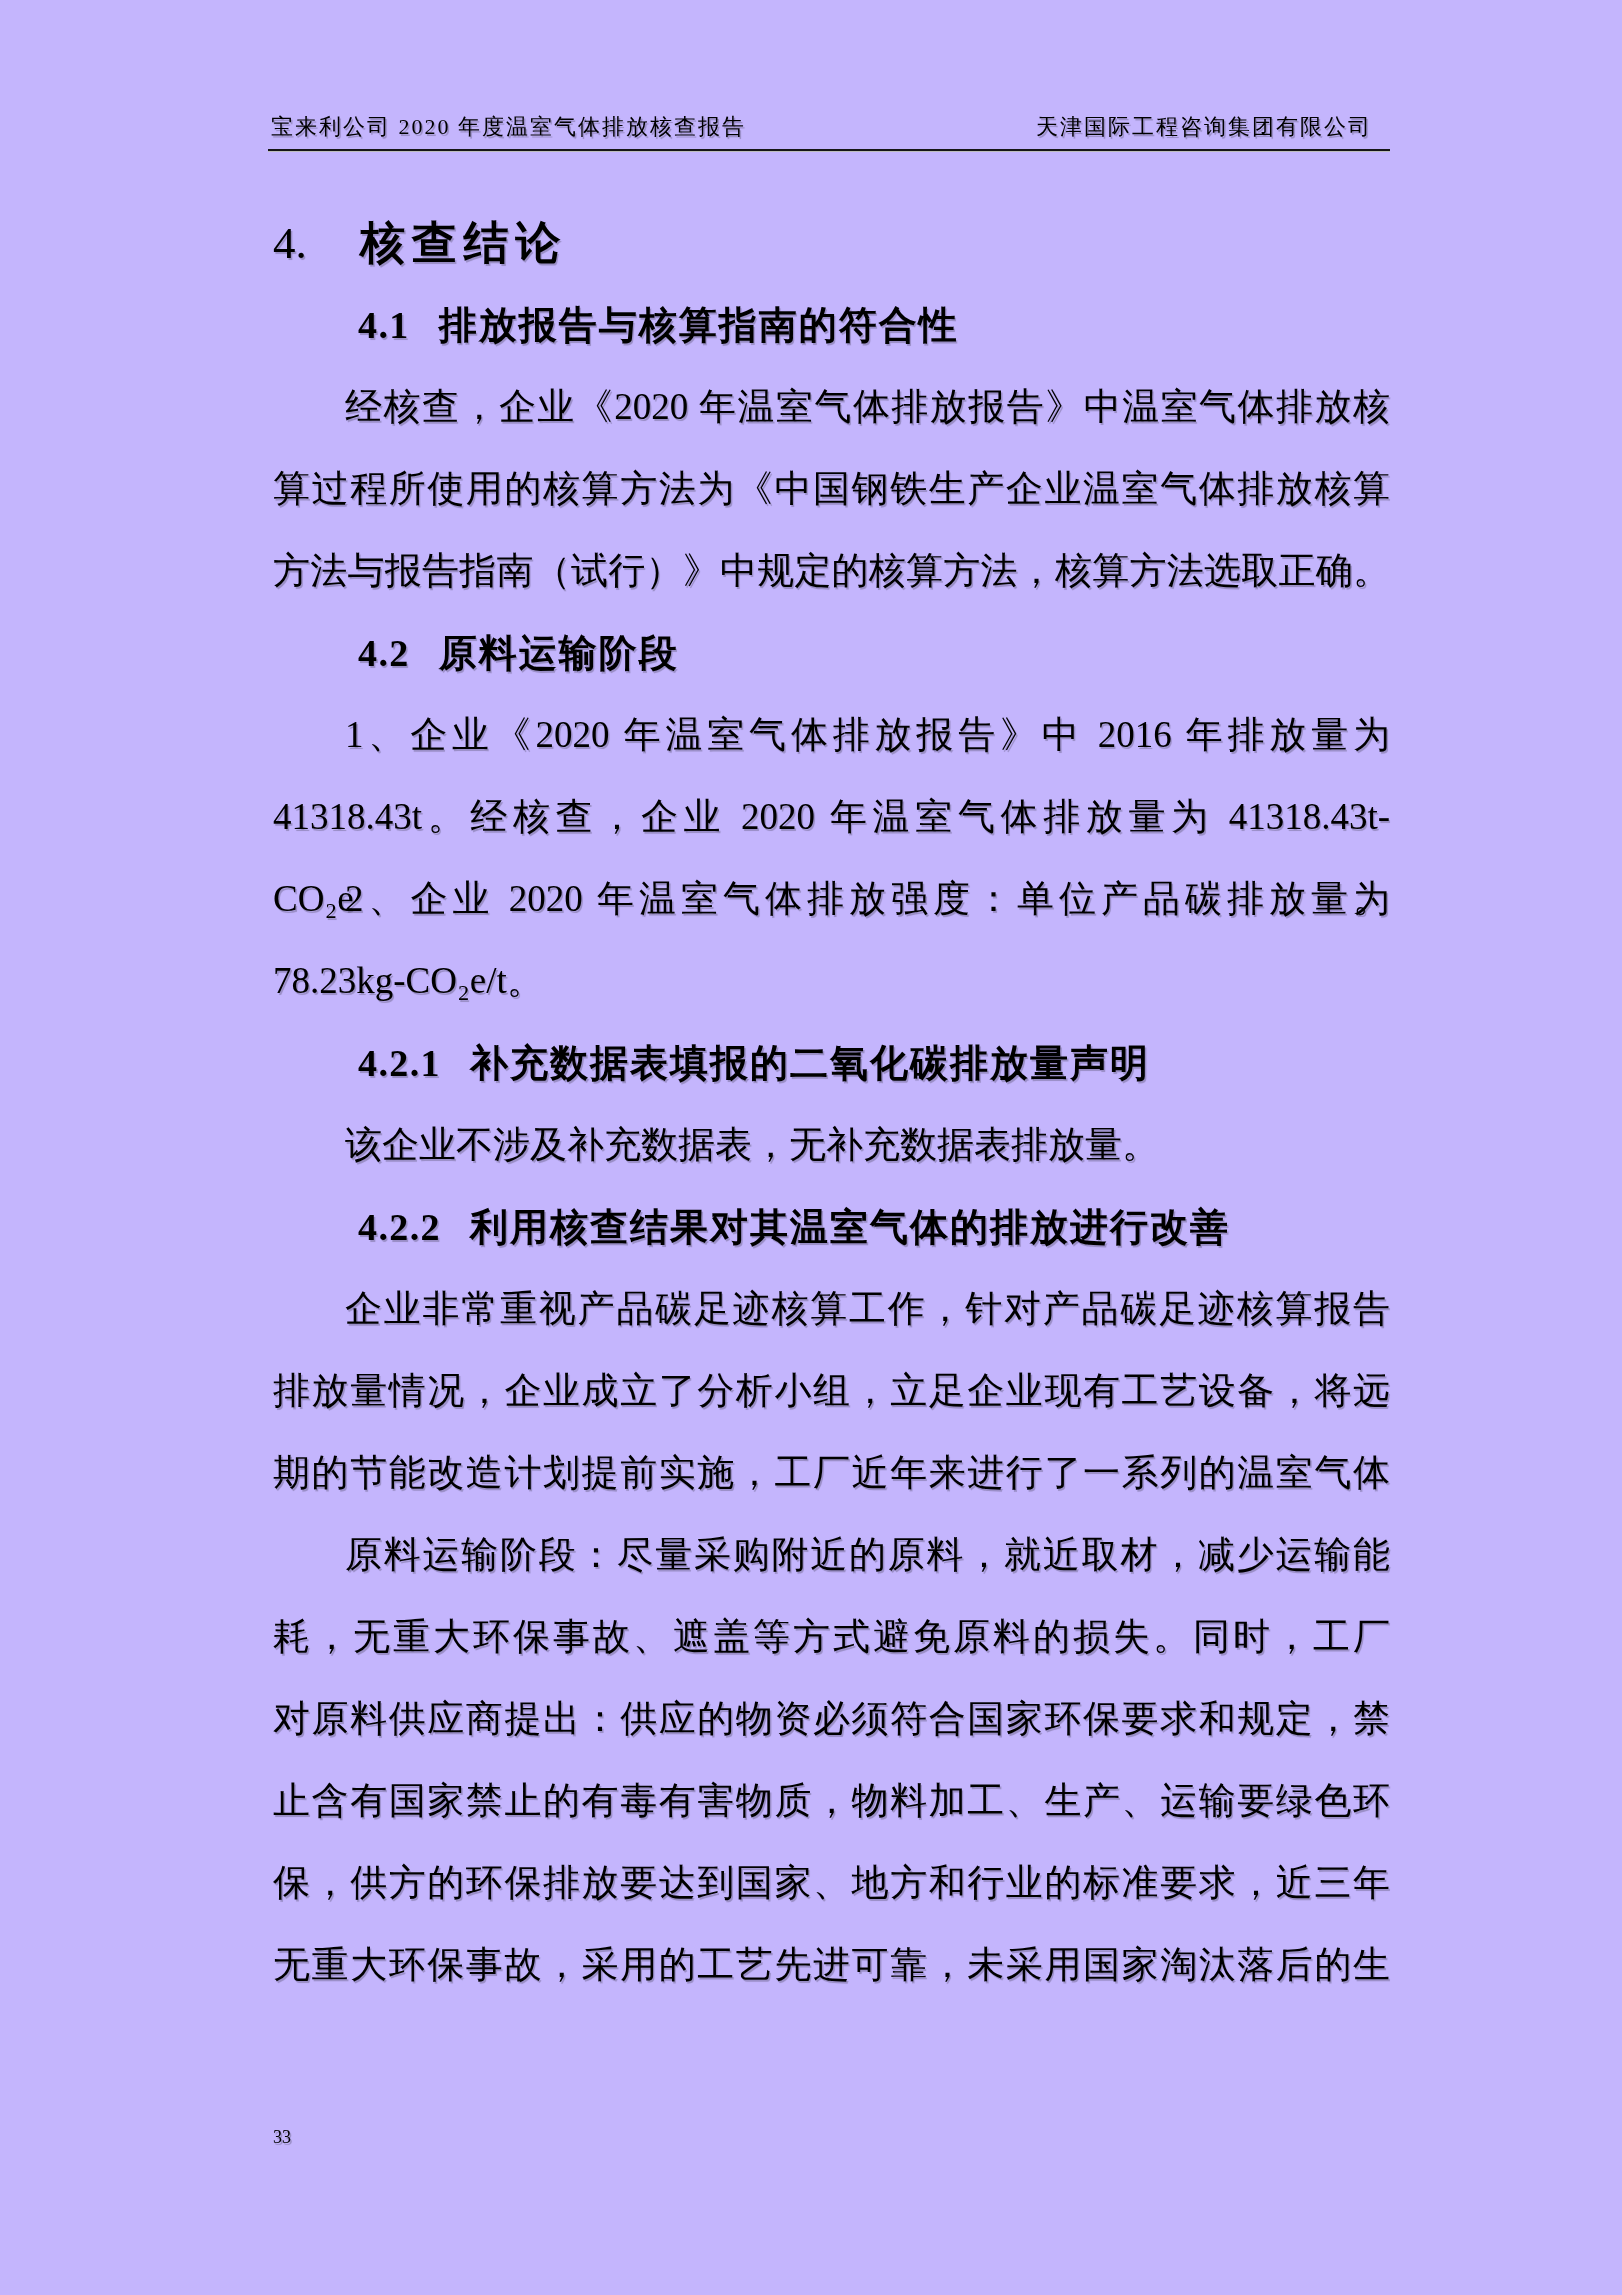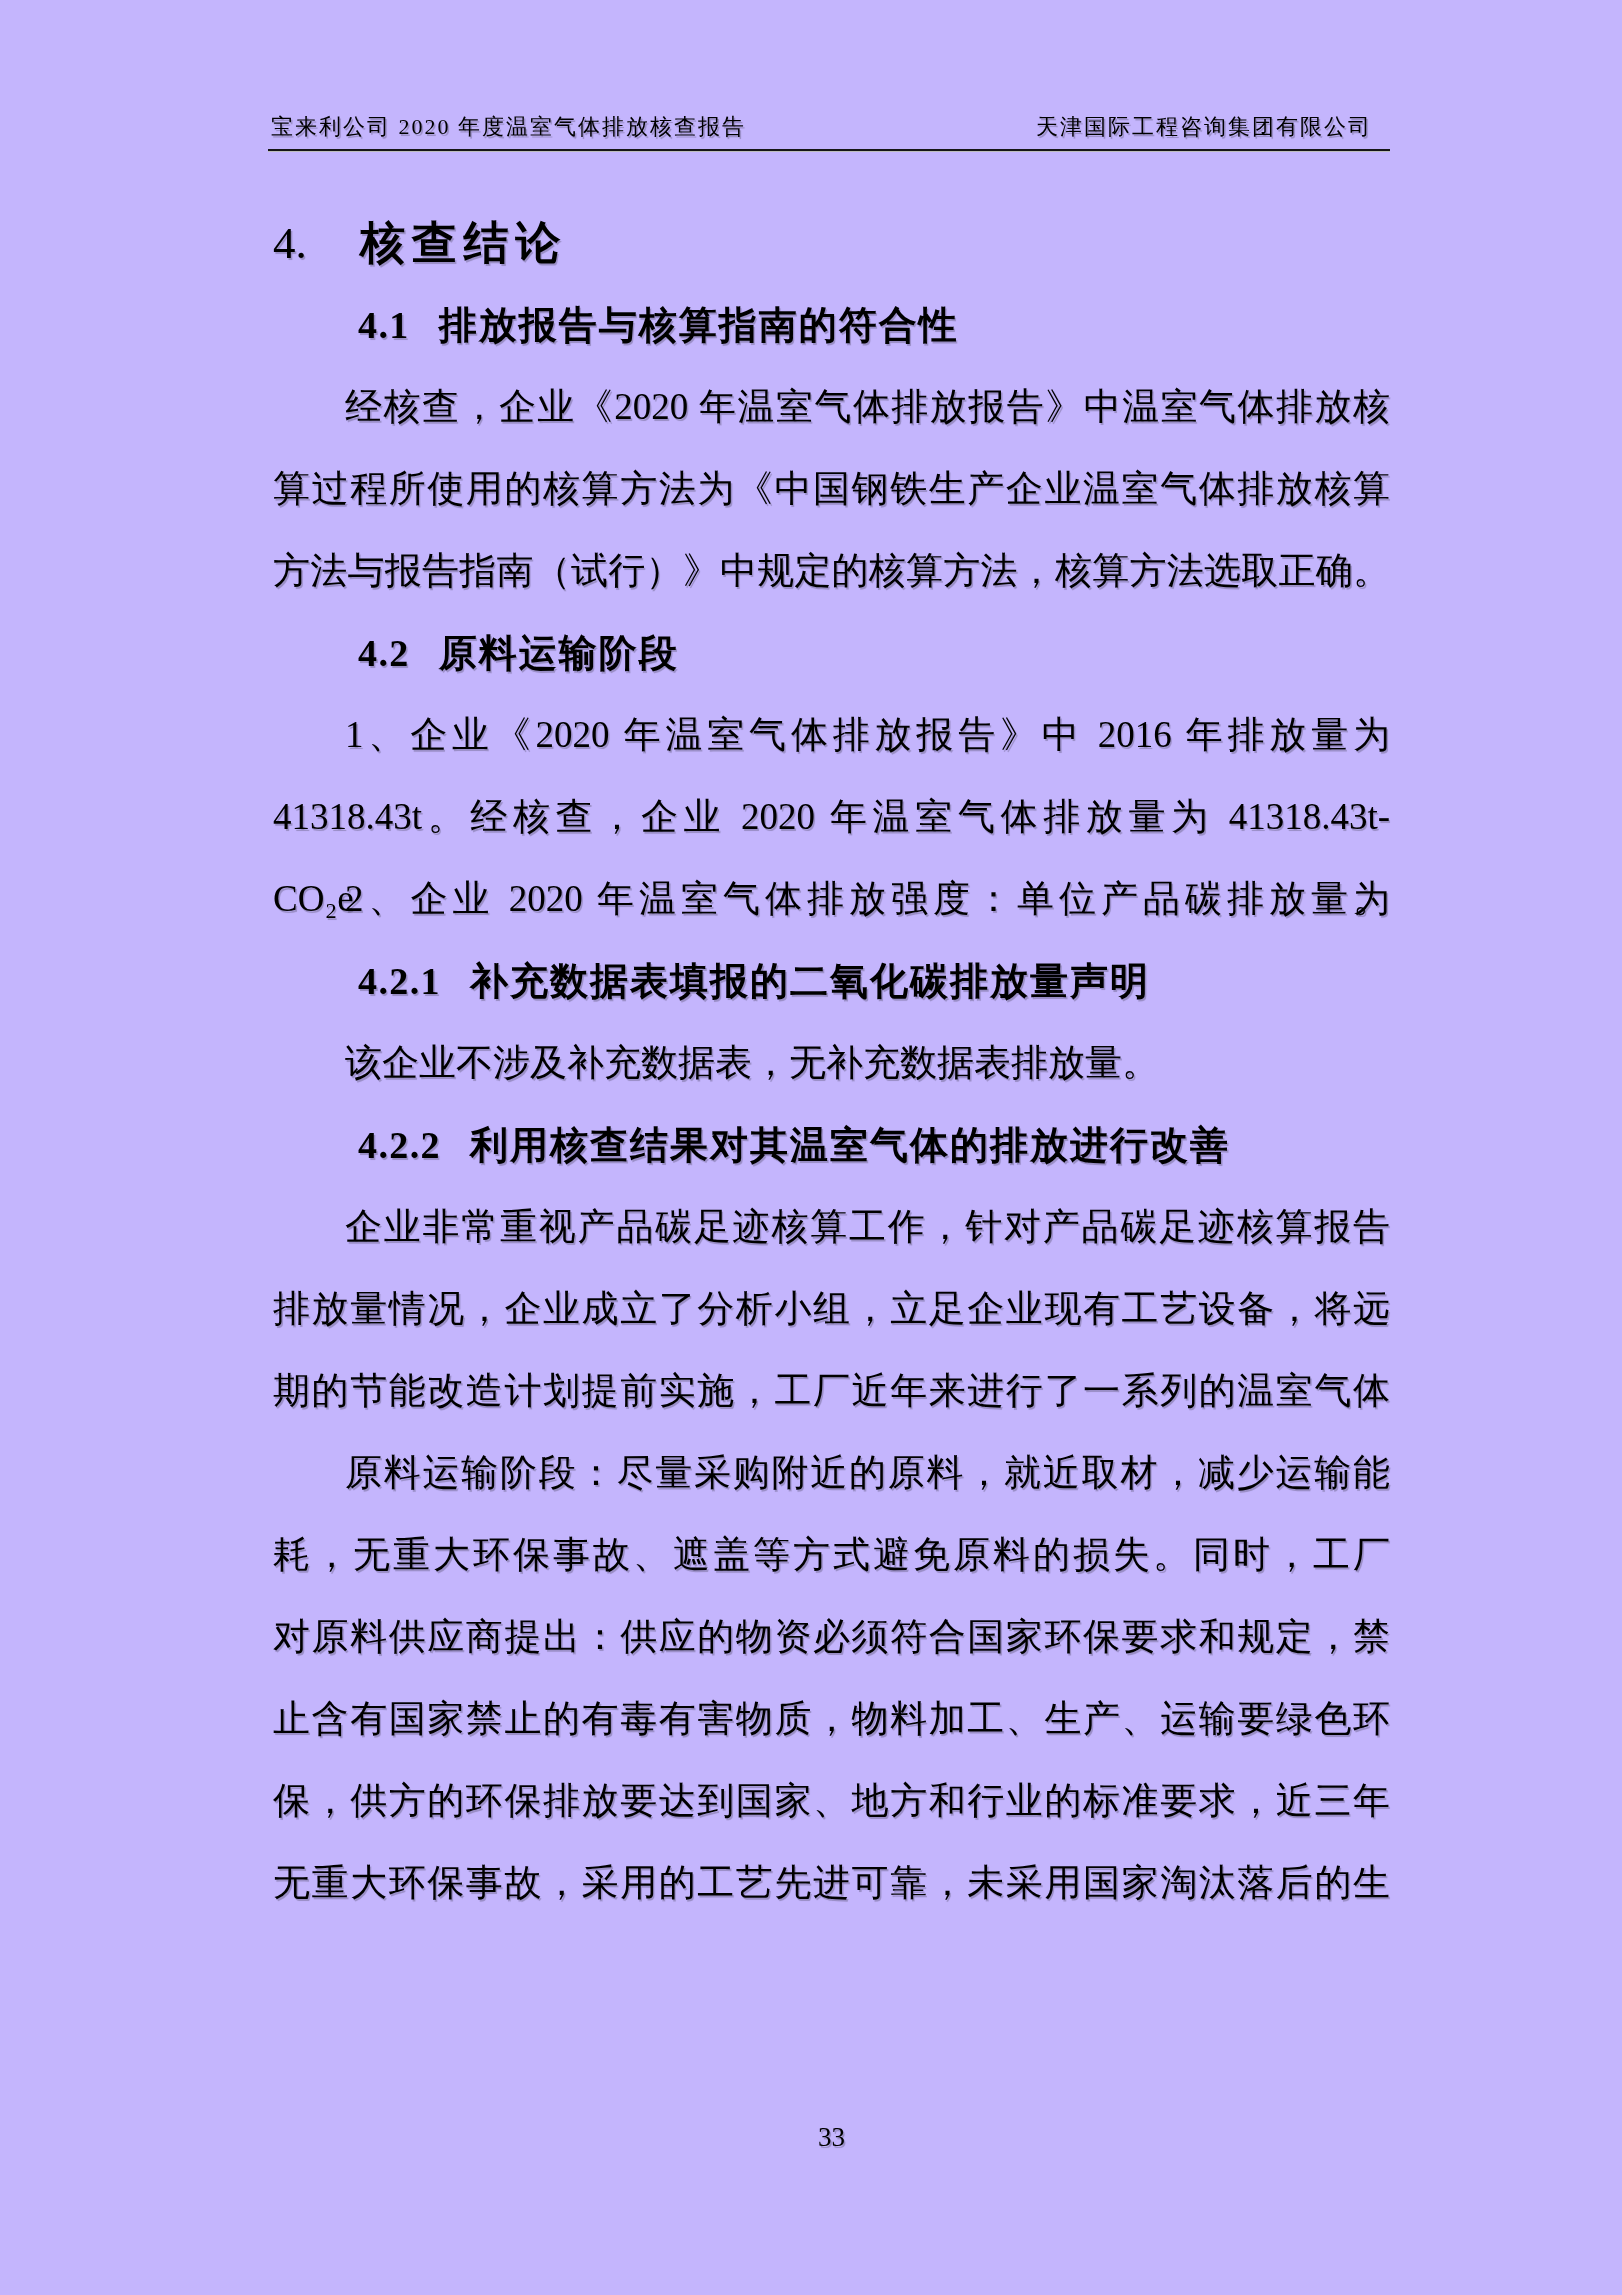--- a/index.html
+++ b/index.html
@@ -42,21 +42,21 @@
   .bline {
     height:82px; line-height:82px;
     font-size:37px;
   }
   .jl { text-align:justify; text-align-last:justify; text-justify:inter-character; }
   .ll { text-align:left; }
   .ind { text-indent:72px; }
   
   .page-number {
     position:absolute; left:273px; right:233px; top:2120px;
-    text-align:center; font-size:27px; line-height:34px;
+    text-align:left; font-size:18px; line-height:34px;
   }
 </style>
 </head>
 <body>
 
 <div class="page">
 
   <div class="header">
     <span>宝来利公司 2020 年度温室气体排放核查报告</span>
     <span>天津国际工程咨询集团有限公司</span>
@@ -70,20 +70,21 @@
     </div>
 
   <div class="heading"><span class="h-num">4.1</span><span class="h-text">排放报告与核算指南的符合性</span></div>
       <div class="bline jl ind">经核查，企业《2020 年温室气体排放报告》中温室气体排放核</div>
       <div class="bline jl">算过程所使用的核算方法为《中国钢铁生产企业温室气体排放核算</div>
       <div class="bline jl">方法与报告指南（试行）》中规定的核算方法，核算方法选取正确。</div>
       <div class="heading"><span class="h-num">4.2</span><span class="h-text">原料运输阶段</span></div>
       <div class="bline jl ind">1、企业《2020 年温室气体排放报告》中 2016 年排放量为</div>
       <div class="bline jl">41318.43t。经核查，企业 2020 年温室气体排放量为 41318.43t-CO₂e。</div>
       <div class="bline jl ind">2、企业 2020 年温室气体排放强度：单位产品碳排放量为</div>
+      <div class="bline ll">78.23kg-CO₂e/t。</div>
       <div class="heading"><span class="h-num">4.2.1</span><span class="h-text">补充数据表填报的二氧化碳排放量声明</span></div>
       <div class="bline ll ind">该企业不涉及补充数据表，无补充数据表排放量。</div>
       <div class="heading"><span class="h-num">4.2.2</span><span class="h-text">利用核查结果对其温室气体的排放进行改善</span></div>
       <div class="bline jl ind">企业非常重视产品碳足迹核算工作，针对产品碳足迹核算报告</div>
       <div class="bline jl">排放量情况，企业成立了分析小组，立足企业现有工艺设备，将远</div>
       <div class="bline jl">期的节能改造计划提前实施，工厂近年来进行了一系列的温室气体</div>
       <div class="bline jl ind">原料运输阶段：尽量采购附近的原料，就近取材，减少运输能</div>
       <div class="bline jl">耗，无重大环保事故、遮盖等方式避免原料的损失。同时，工厂</div>
       <div class="bline jl">对原料供应商提出：供应的物资必须符合国家环保要求和规定，禁</div>
       <div class="bline jl">止含有国家禁止的有毒有害物质，物料加工、生产、运输要绿色环</div>

